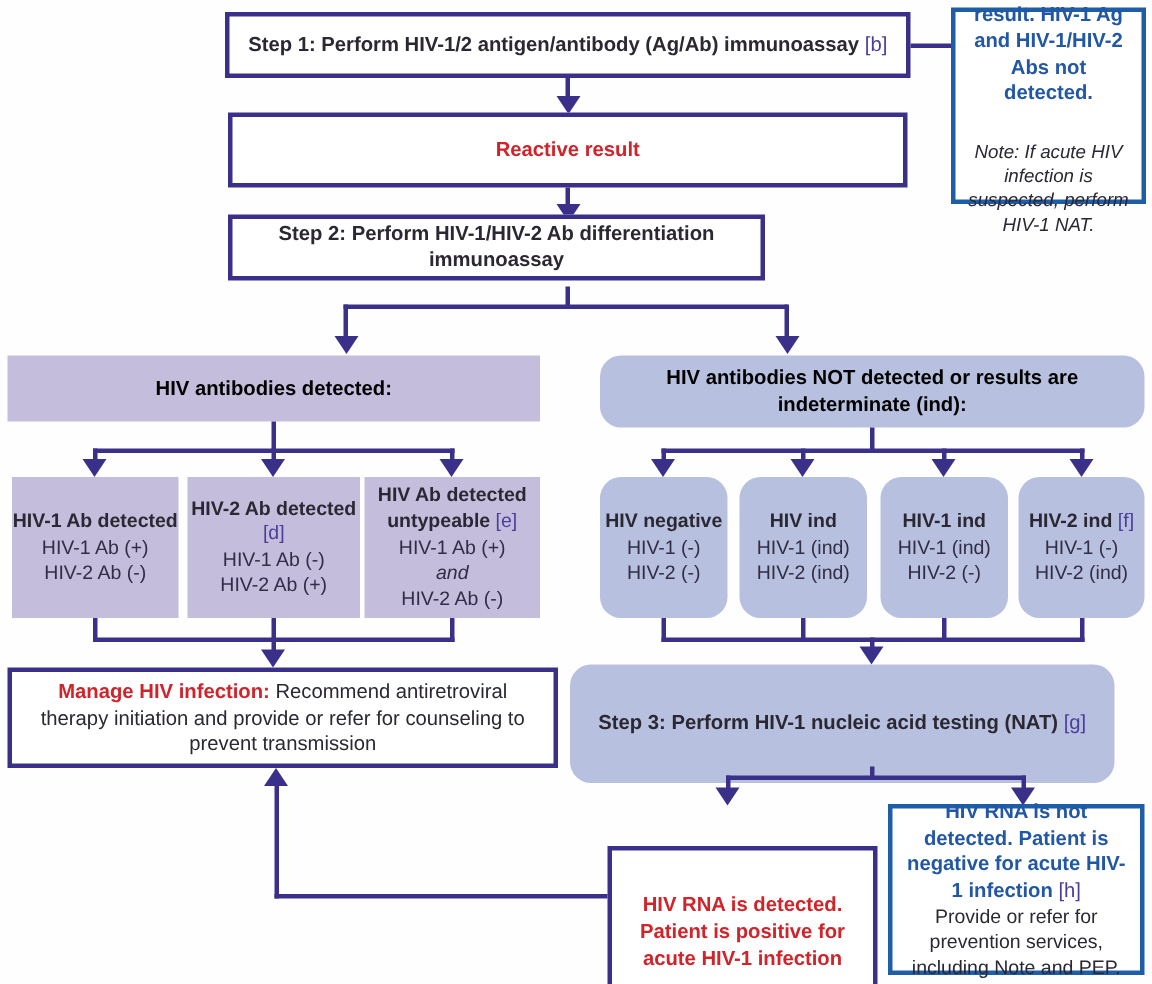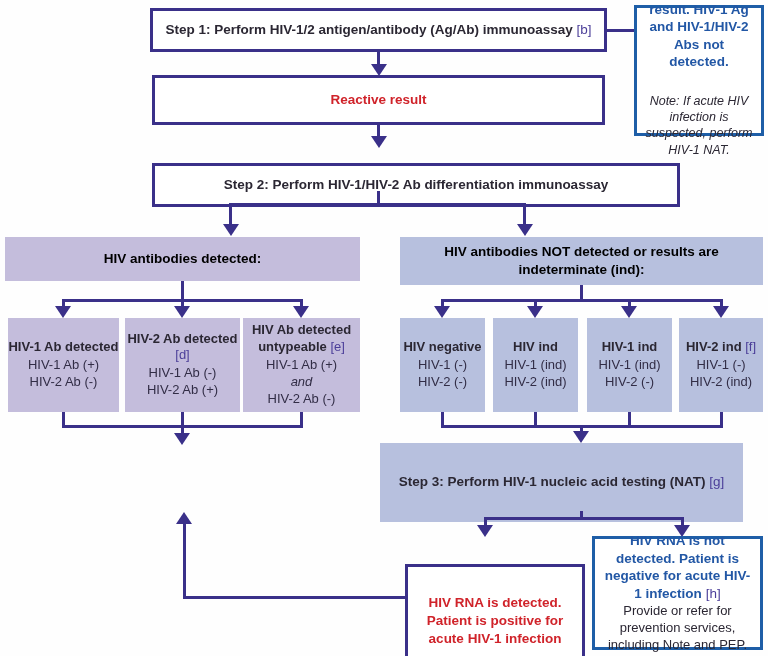--- a/index.html
+++ b/index.html
@@ -7,21 +7,21 @@
     position:relative;width:768px;height:656px;background:#fefefe;
     font-family:"Liberation Sans", sans-serif;color:#2b2733;overflow:hidden;
   }
   .box{
     position:absolute;box-sizing:border-box;display:flex;flex-direction:column;
     justify-content:center;align-items:center;text-align:center;
   }
   .ob-p{background:#ffffff;border:3px solid #3a3089;}
   .ob-b{background:#ffffff;border:3px solid #1e5ea7;}
   .fill-l{background:#c4bddc;}
-  .fill-r{background:#b7c0de;}
+  .fill-r{background:#b7c0de;border-radius:14px;}
   .ln{position:absolute;background:#3a3089;}
   .ah-d{position:absolute;width:0;height:0;border-left:8px solid transparent;border-right:8px solid transparent;border-top:12px solid #3a3089;}
   .ah-u{position:absolute;width:0;height:0;border-left:8px solid transparent;border-right:8px solid transparent;border-bottom:12px solid #3a3089;}
   .bt14{font-size:13.5px;font-weight:bold;line-height:1.25;}
   .bt{font-size:13px;font-weight:bold;line-height:1.25;margin-bottom:2px;}
   .bl{font-size:13px;line-height:1.3;color:#322d46;}
   .sub{font-size:13px;font-style:italic;line-height:1.25;color:#2b2733;}
   .hdr{font-size:13.5px;font-weight:bold;color:#000000;line-height:1.3;}
   .red{color:#d0232a;font-weight:bold;text-align:center;}
   .blue-b{color:#2257a5;font-weight:bold;font-size:13.5px;line-height:1.3;}
@@ -51,21 +51,21 @@
   <div class="ln" style="left:377px;top:52px;width:3px;height:14px"></div>
   <div class="ah-d" style="left:371px;top:64px"></div>
 
   <div class="box ob-p" style="left:152px;top:75px;width:453px;height:50px">
     <div class="bt14 red">Reactive result</div>
   </div>
 
   <div class="ln" style="left:377px;top:125px;width:3px;height:13px"></div>
   <div class="ah-d" style="left:371px;top:136px"></div>
 
-  <div class="box ob-p" style="left:152px;top:163px;width:528px;height:44px">
+  <div class="box ob-p" style="left:152px;top:143px;width:358px;height:44px">
     <div class="bt14">Step 2: Perform HIV-1/HIV-2 Ab differentiation immunoassay</div>
   </div>
 
   <div class="ln" style="left:377px;top:191px;width:3px;height:14px"></div>
   <div class="ln" style="left:229px;top:203px;width:296px;height:3px"></div>
   <div class="ln" style="left:229px;top:203px;width:3px;height:22px"></div>
   <div class="ah-d" style="left:223px;top:224px"></div>
   <div class="ln" style="left:523px;top:203px;width:3px;height:22px"></div>
   <div class="ah-d" style="left:517px;top:224px"></div>
 
@@ -135,20 +135,23 @@
     <div class="bl">HIV-2 (ind)</div>
   </div>
 
   <div class="ln" style="left:62px;top:412px;width:3px;height:16px"></div>
   <div class="ln" style="left:181px;top:412px;width:3px;height:16px"></div>
   <div class="ln" style="left:300px;top:412px;width:3px;height:16px"></div>
   <div class="ln" style="left:62px;top:425px;width:241px;height:3px"></div>
   <div class="ln" style="left:181px;top:425px;width:3px;height:10px"></div>
   <div class="ah-d" style="left:174px;top:433px"></div>
 
+  <div class="box ob-p" style="left:5px;top:445px;width:367px;height:67px">
+    <div class="manage-text"><span class="red">Manage HIV infection:</span> <span>Recommend antiretroviral therapy initiation and provide or refer for counseling to prevent transmission</span></div>
+  </div>
 
   <div class="ln" style="left:441px;top:412px;width:3px;height:16px"></div>
   <div class="ln" style="left:534px;top:412px;width:3px;height:16px"></div>
   <div class="ln" style="left:628px;top:412px;width:3px;height:16px"></div>
   <div class="ln" style="left:720px;top:412px;width:3px;height:16px"></div>
   <div class="ln" style="left:441px;top:425px;width:282px;height:3px"></div>
   <div class="ln" style="left:580px;top:425px;width:3px;height:8px"></div>
   <div class="ah-d" style="left:573px;top:431px"></div>
 
   <div class="box fill-r pad" style="left:380px;top:443px;width:363px;height:79px">

